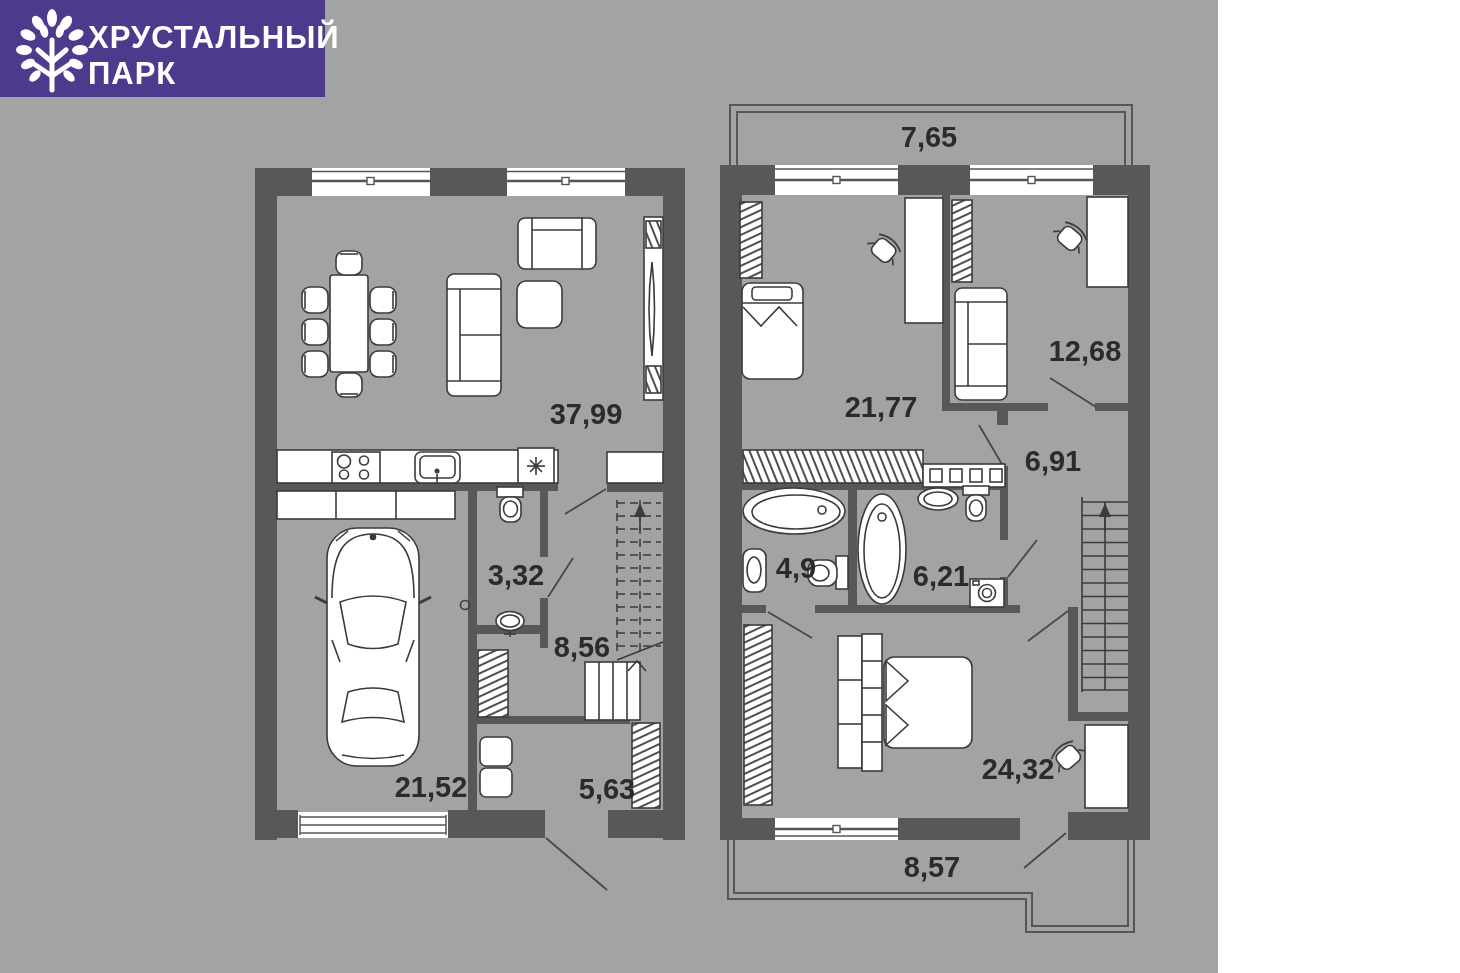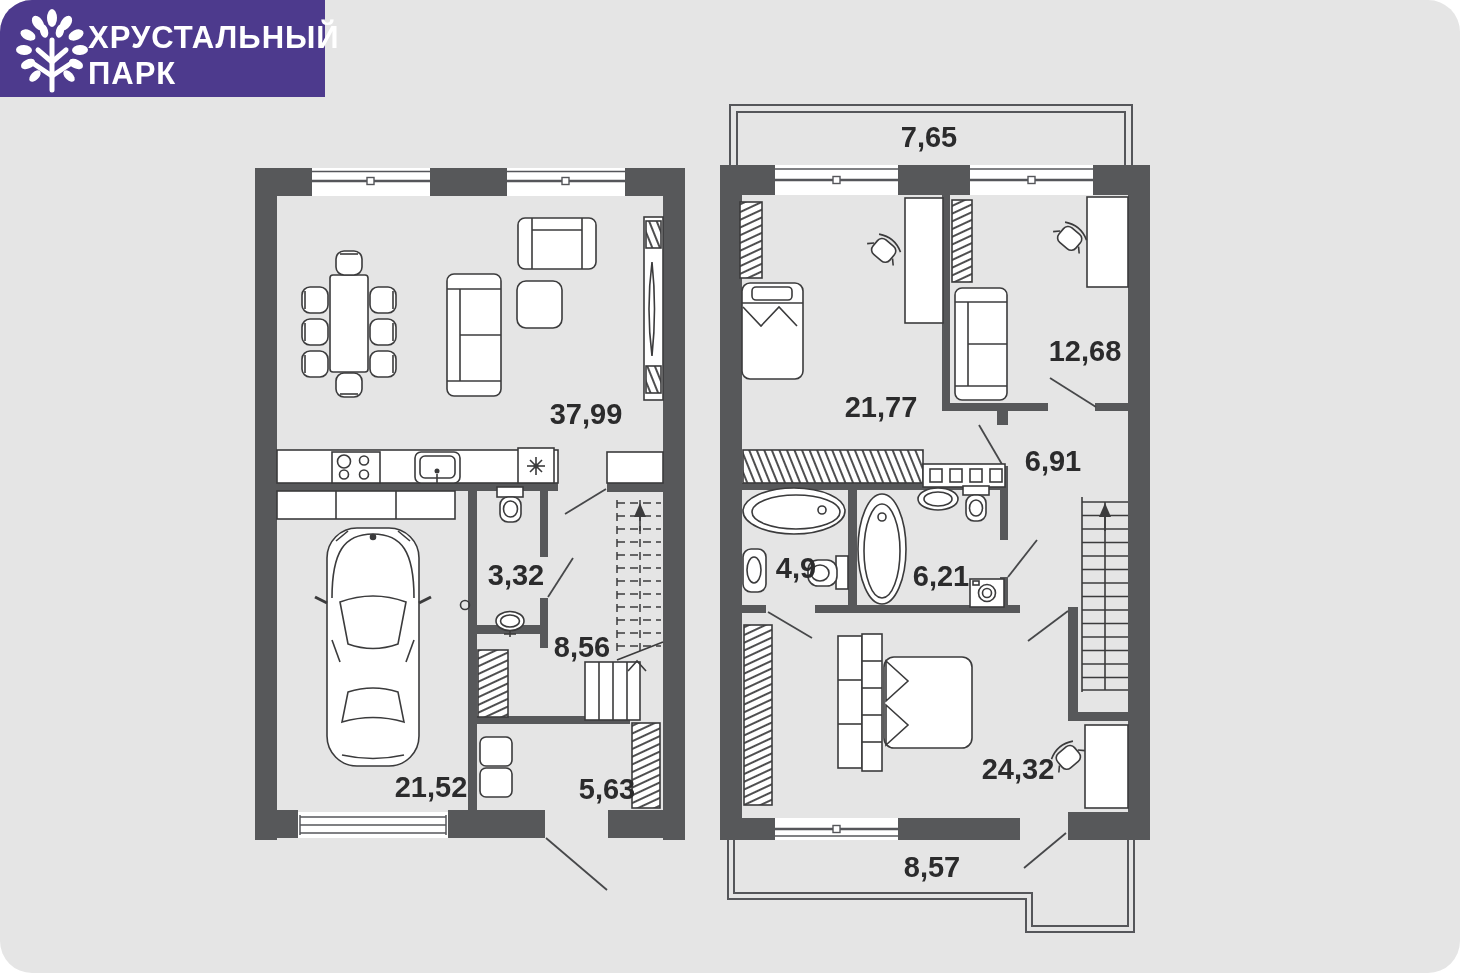--- a/index.html
+++ b/index.html
@@ -1,16 +1,16 @@
 <!DOCTYPE html>
 <html><head>
 <meta charset="utf-8">
 <style>
   html,body{margin:0;padding:0;background:#ffffff;}
-  #stage{position:relative;width:1460px;height:973px;background:#e5e5e5;overflow:hidden;border-radius:32px;}
+  #stage{position:relative;width:1218px;height:973px;background:#a3a3a3;overflow:hidden;}
   svg{display:block;}
   .wall{fill:#57585a;}
   .fx{fill:#ffffff;stroke:#3b3b3c;stroke-width:1.6;}
   .ln{fill:none;stroke:#3b3b3c;stroke-width:1.6;}
   .thin{fill:none;stroke:#55565a;stroke-width:2;}
   .wln{stroke:#55565a;stroke-width:1.5;}
   .wmid{stroke:#55565a;stroke-width:2.6;}
   .win{fill:#ffffff;}
   .sq{fill:#ffffff;stroke:#55565a;stroke-width:1.4;}
   .dash{fill:none;stroke:#3b3b3c;stroke-width:1.5;stroke-dasharray:8 5;}

